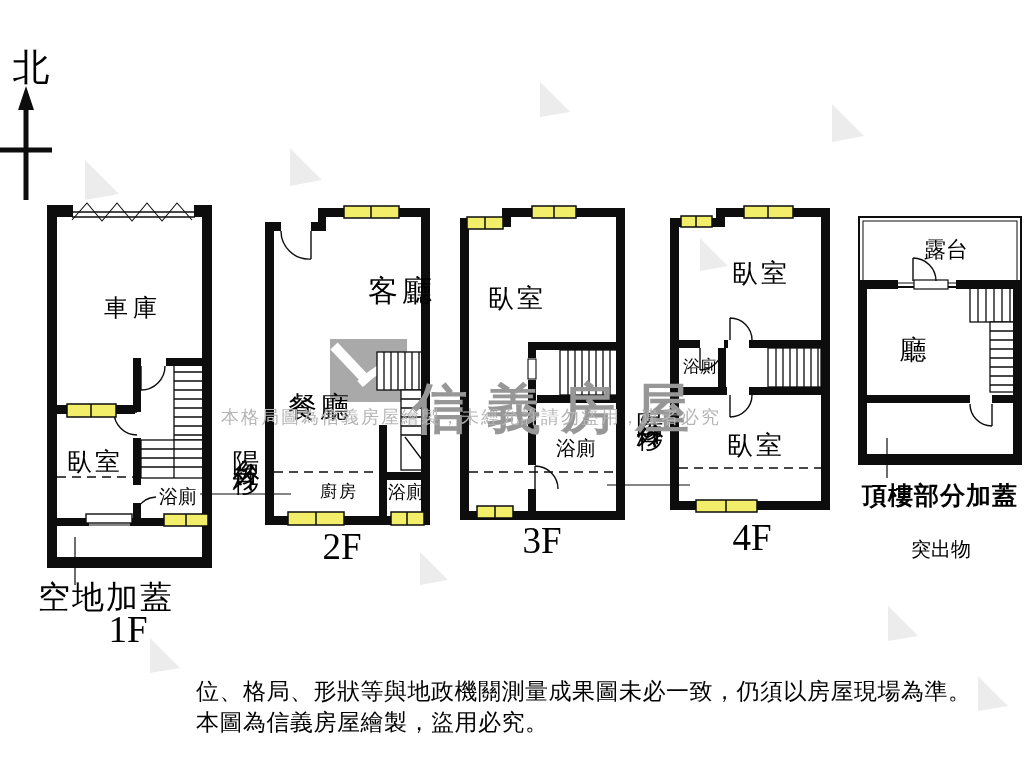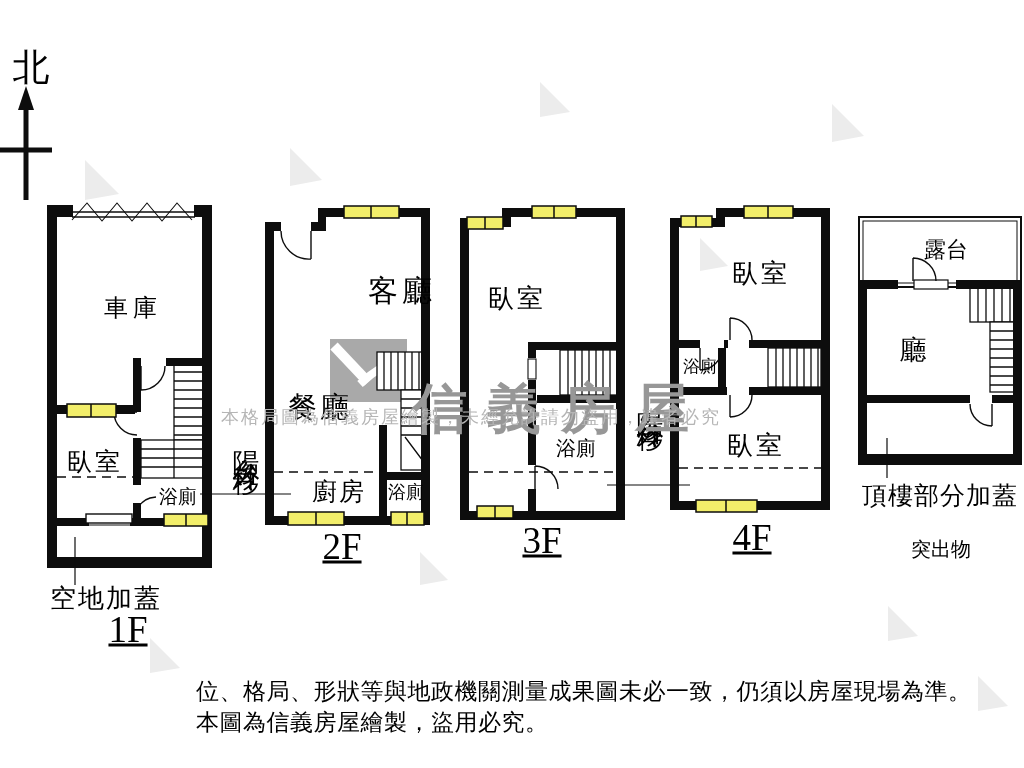--- a/index.html
+++ b/index.html
@@ -3,21 +3,21 @@
 <meta charset="utf-8">
 <style>
   html,body{margin:0;padding:0;background:#fff;}
   .canvas{position:relative;width:1024px;height:768px;background:#fff;overflow:hidden;
           font-family:"Liberation Serif","DejaVu Serif",serif;color:#000;}
   .plan-svg{position:absolute;left:0;top:0;}
   .label{position:absolute;transform:translate(-50%,-50%);white-space:nowrap;
          font-family:"Liberation Serif","DejaVu Serif",serif;color:#000;}
   .vlabel{position:absolute;writing-mode:vertical-rl;text-orientation:upright;
           white-space:nowrap;font-family:"Liberation Serif","DejaVu Serif",serif;color:#000;}
-  .floor-label{font-size:37px;text-decoration:underline;}
+  .floor-label{font-size:37px;}
   .disc{position:absolute;left:196px;font-size:23px;letter-spacing:0.5px;white-space:nowrap;}
   .wm-brand{position:absolute;left:413px;top:338px;font-size:54px;font-weight:700;
             letter-spacing:20px;color:var(--watermark-gray,#989898);white-space:nowrap;margin-top:35px;}
   .wm-notice{position:absolute;left:221px;top:405px;font-size:18px;letter-spacing:2px;
              color:var(--watermark-light,#b5b5b5);white-space:nowrap;}
 </style>
 </head>
 <body>
 
 <div class="canvas">
@@ -233,41 +233,41 @@
           <line x1="726" y1="500" x2="726" y2="512"></line>
         </g>
   </g>
 </svg>
 
 <div class="label" style="left:31px;top:68px;font-size:37px;">北</div>
 
 <div class="label" style="left:133px;top:308px;font-size:24px;letter-spacing:5px;">車庫</div>
 <div class="label" style="left:95px;top:461px;font-size:25px;letter-spacing:3px;">臥室</div>
 <div class="label" style="left:178px;top:497px;font-size:19px;">浴廁</div>
-<div class="label" style="left:106px;top:598px;font-size:26px;letter-spacing:2px;font-family:Liberation Serif, serif;">空地加蓋</div>
+<div class="label" style="left:106px;top:598px;font-size:32px;letter-spacing:2px;font-family:Liberation Serif, serif;">空地加蓋</div>
 <div class="label floor-label" style="left:128px;top:629px;">1F</div>
 
 <div class="label" style="left:360px;top:291px;font-size:30px;letter-spacing:4px;margin-left:42px;">客廳</div>
 <div class="label" style="left:320px;top:408px;font-size:29px;letter-spacing:3px;">餐廳</div>
-<div class="label" style="left:339px;top:491px;font-size:25px;letter-spacing:2px;">廚房</div>
+<div class="label" style="left:339px;top:491px;font-size:17px;letter-spacing:2px;">廚房</div>
 <div class="label" style="left:406px;top:492px;font-size:18px;">浴廁</div>
 <div class="label floor-label" style="left:342px;top:546px;">2F</div>
 
 <div class="label" style="left:517px;top:298px;font-size:26px;letter-spacing:3px;">臥室</div>
 <div class="label" style="left:576px;top:448px;font-size:20px;">浴廁</div>
 <div class="label floor-label" style="left:542px;top:540px;">3F</div>
 
 <div class="label" style="left:761px;top:273px;font-size:26px;letter-spacing:3px;">臥室</div>
 <div class="label" style="left:700px;top:366px;font-size:17px;">浴廁</div>
 <div class="label" style="left:756px;top:445px;font-size:26px;letter-spacing:3px;">臥室</div>
 <div class="label floor-label" style="left:752px;top:537px;">4F</div>
 
 <div class="label" style="left:946px;top:250px;font-size:22px;">露台</div>
 <div class="label" style="left:913px;top:350px;font-size:27px;">廳</div>
-<div class="label" style="left:940px;top:495px;font-size:25px;letter-spacing:1px;">頂樓部分加蓋</div>
+<div class="label" style="left:940px;top:495px;font-size:25px;letter-spacing:1px;font-weight:bold;">頂樓部分加蓋</div>
 <div class="label" style="left:941px;top:549px;font-size:20px;">突出物</div>
 
 <div class="vlabel" style="left:228px;top:430px;font-size:27px;letter-spacing:6px;">陽台外移</div>
 <div class="vlabel" style="left:632px;top:392px;font-size:27px;letter-spacing:4px;">陽台外移</div>
 
 <div class="wm-brand">信義房屋</div>
 <div class="wm-notice">本格局圖為信義房屋繪製，未經允許請勿盜用，違者必究</div>
 
 <div class="disc" style="top:676px;">位、格局、形狀等與地政機關測量成果圖未必一致，仍須以房屋現場為準。</div>
 <div class="disc" style="top:707px;">本圖為信義房屋繪製，盜用必究。</div>

